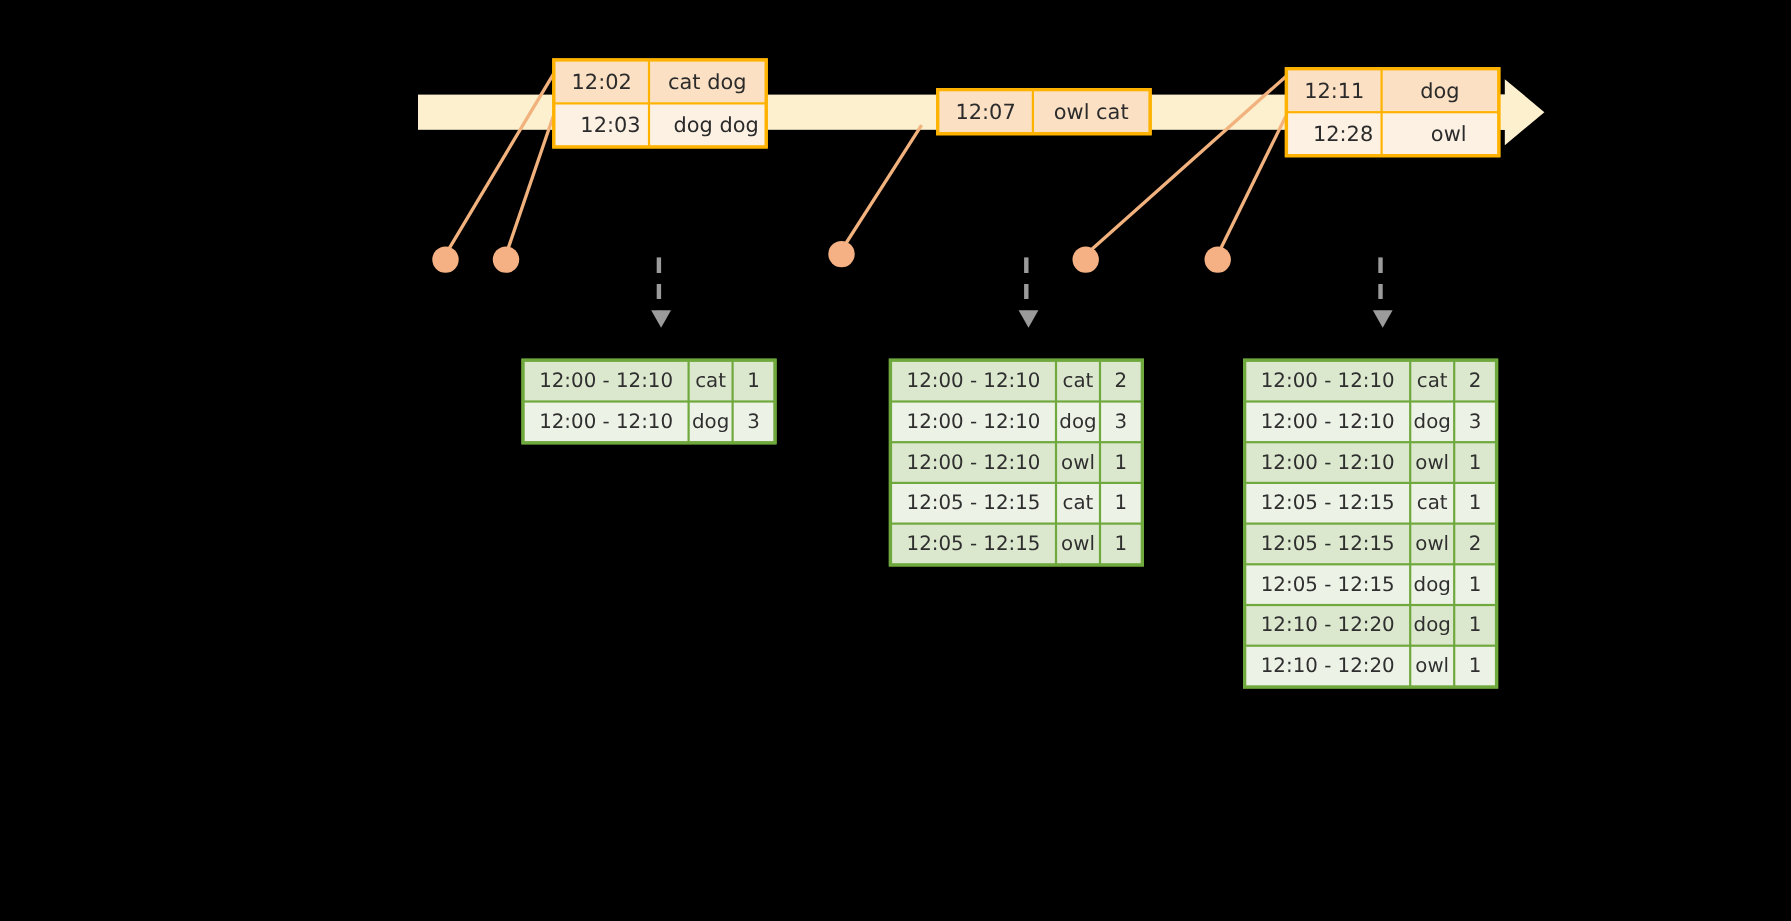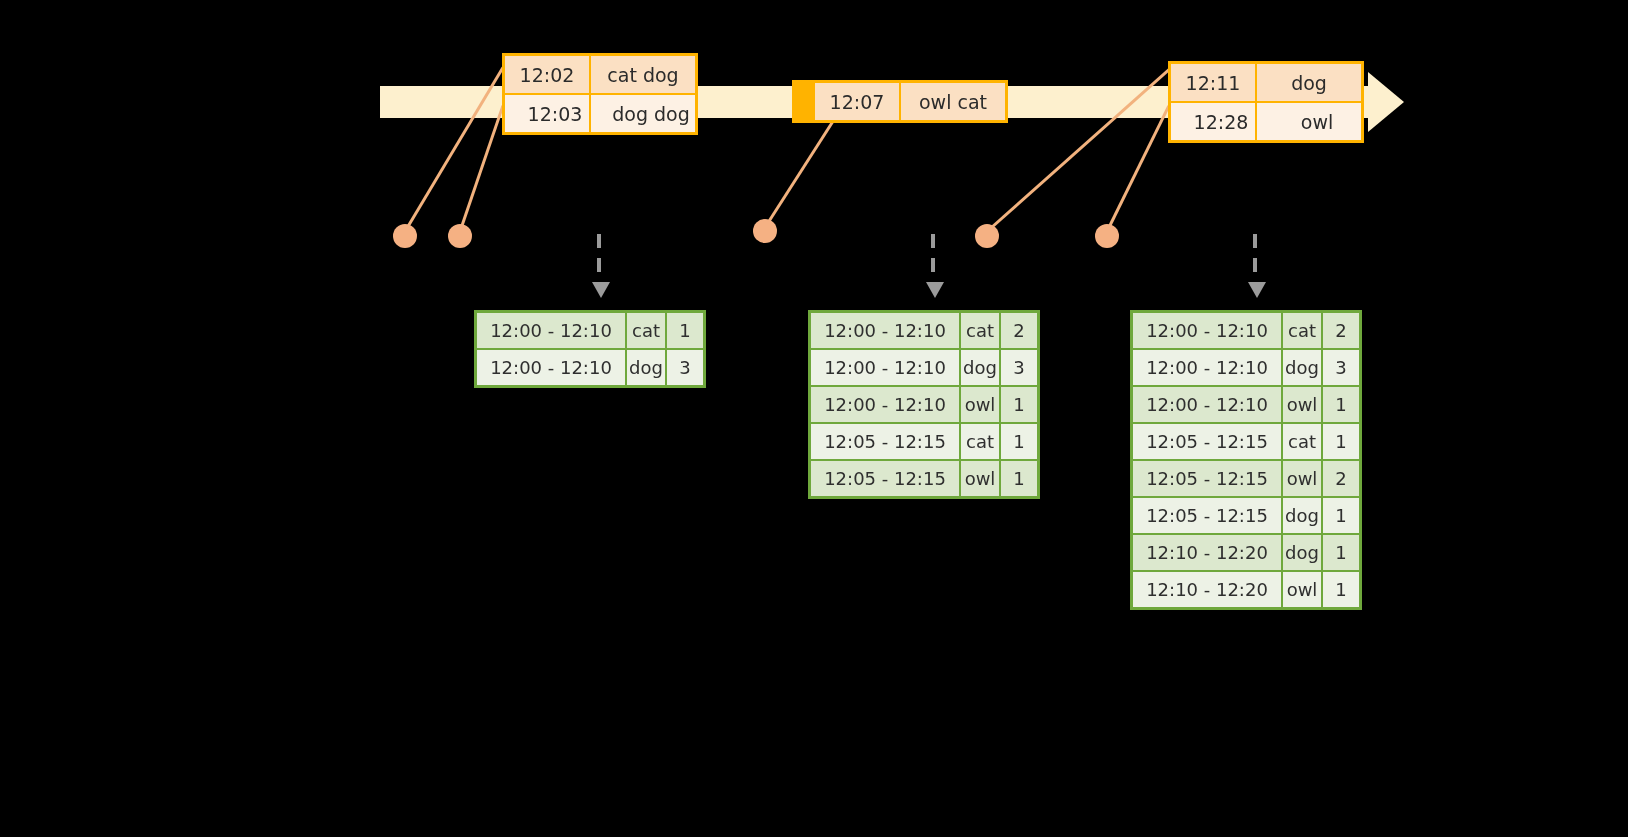--- a/index.html
+++ b/index.html
@@ -57,21 +57,21 @@
     font-size:19px;
     color:#2b2b2b;
     background:#FBE0C3;
     white-space:nowrap;
   }
   .event-row.light .cell { background:#FDF1E4;padding-left:16px; }
   .cell.time { width:84px; }
   .cell.words { width:104px; }
 
   #event-box-1 { left:502px; top:53px;text-align:center; }
-  #event-box-2 { left:792px; top:80px;padding-left:20px; }
+  #event-box-2 { left:851px; top:80px; }
   #event-box-3 { left:1168px; top:61px; }
 
   
   .conn-line { position:absolute; background:#F2B27E; transform-origin:0 50%; height:3px; }
   .conn-dot {
     position:absolute;
     width:24px; height:24px;
     border-radius:50%;
     background:#F5B183;
   }
@@ -90,20 +90,21 @@
   }
 
   
   .result-table {
     position:absolute;
     border:3px solid #6FA83C;
     background:#6FA83C;
     display:flex;
     flex-direction:column;
     gap:2px;
+    margin-top:16px;
   }
   .result-row { display:flex; gap:2px; height:35px; }
   .result-row .rcell {
     display:flex;
     align-items:center;
     justify-content:center;
     font-size:18px;
     color:#2f2f2f;
     background:#DCE8CE;
     white-space:nowrap;

